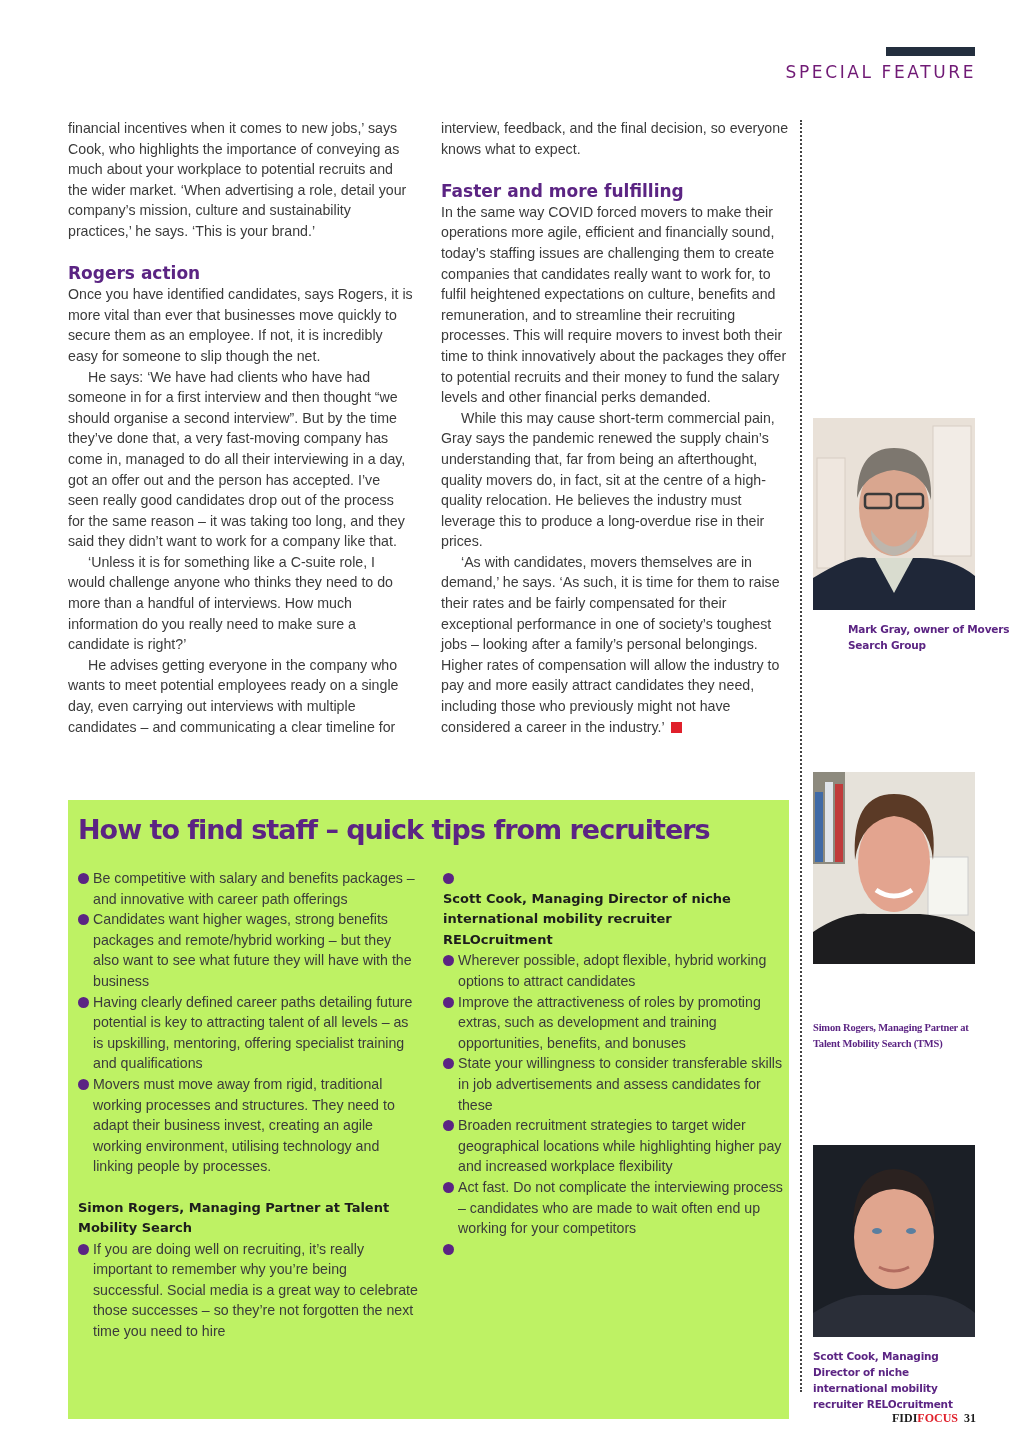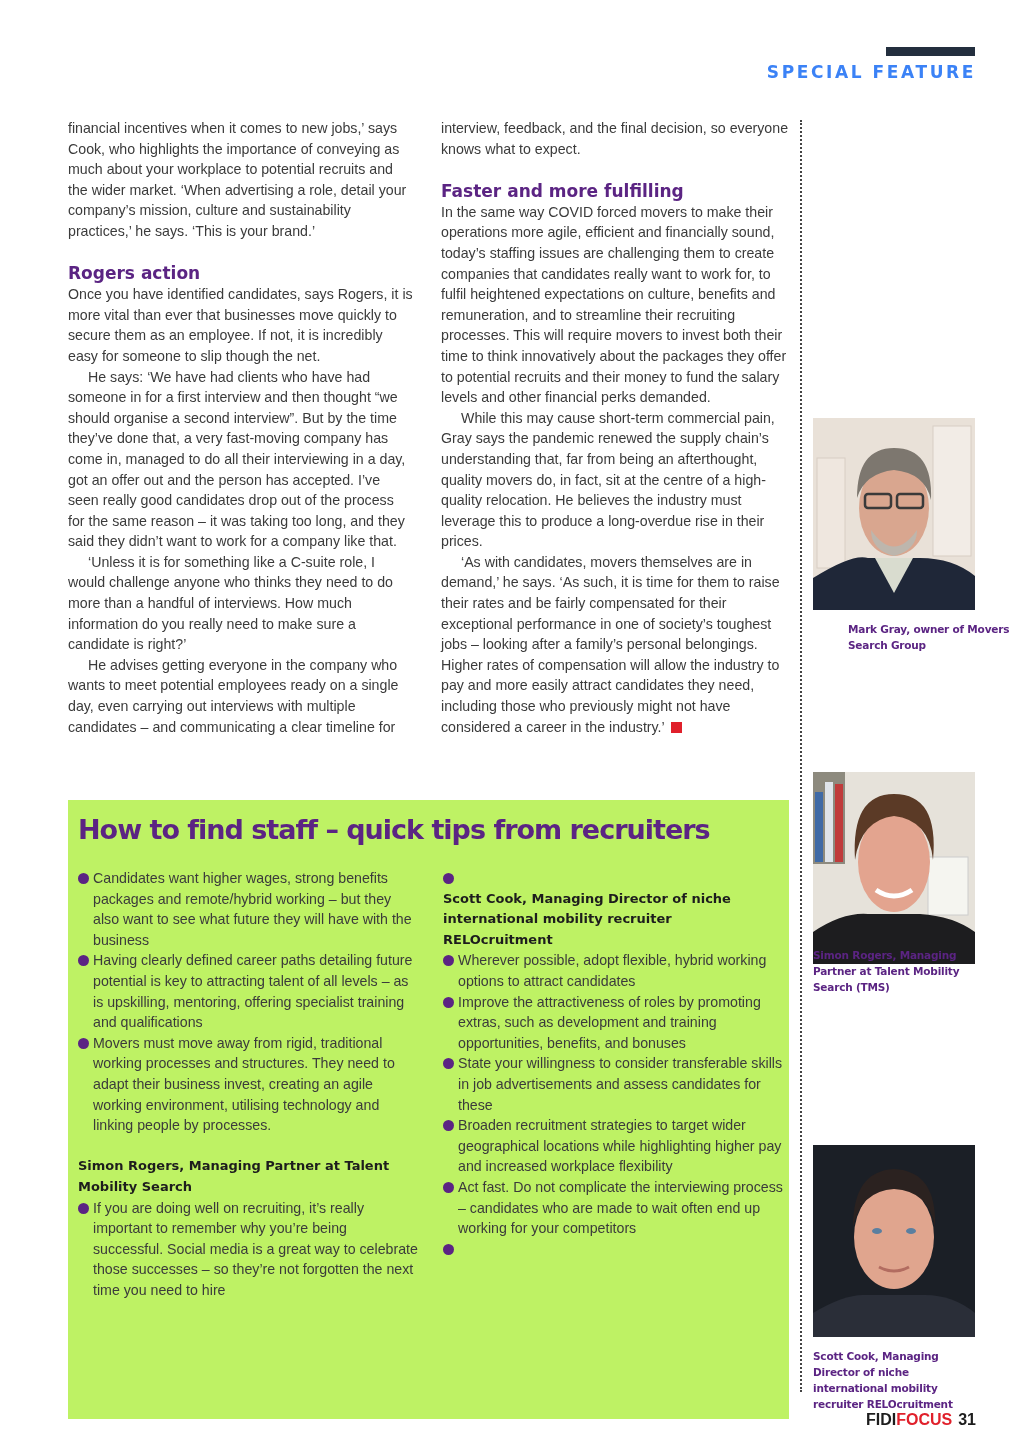--- a/index.html
+++ b/index.html
@@ -1,20 +1,20 @@
 <!DOCTYPE html>
 <html><head>
 <meta charset="utf-8">
 <style>
   html, body { margin:0; padding:0; background:#ffffff; }
   body { width:1024px; height:1448px; position:relative; overflow:hidden;
          font-family:"Liberation Sans", sans-serif; color:#3b3b3b; }
   .topbar { position:absolute; left:886px; top:47px; width:89px; height:9px; background:#232f3e; }
   .section-label { position:absolute; right:48px; top:62px; font-family:"DejaVu Sans", sans-serif;
-                   font-weight:bold; font-size:17px; letter-spacing:2.6px; color:#3b82f6; }
+                   font-weight:normal; font-size:17px; letter-spacing:2.6px; color:#701a75; }
   .col { position:absolute; font-size:14.2px; line-height:20.6px; }
   .col p { margin:0; }
   .col p.indent { text-indent:20px; }
   .col-left { left:68px; top:118px; width:346px; }
   .col-mid { left:441px; top:118px; width:352px; }
   h2.sub { margin:0; font-family:"DejaVu Sans", sans-serif; font-weight:bold; font-size:17px;
            color:#5b2483; line-height:22px; }
   .gap { height:20.6px; }
   .endmark { display:inline-block; width:11px; height:11px; background:#e0202b; color:#fff;
              font-size:7px; font-weight:bold; line-height:11px; text-align:center; vertical-align:middle;
@@ -26,22 +26,22 @@
              font-weight:bold; font-size:10.5px; line-height:16px; color:#5b2483; letter-spacing:-0.2px; }
   .tipsbox { position:absolute; left:68px; top:800px; width:721px; height:619px; background:#bef264; }
   .tipsbox h1 { position:absolute; left:10px; top:14px; margin:0; font-family:"DejaVu Sans", sans-serif;
                 font-weight:bold; font-size:27px; letter-spacing:-1px; color:#5b2483; }
   .tipcol { position:absolute; font-size:14.2px; line-height:20.6px; color:#3b3b3b; }
   .tipcol-left { left:10px; top:68px; width:340px; }
   .tipcol-right { left:375px; top:68px; width:340px; }
   .who { font-family:"DejaVu Sans", sans-serif; font-weight:bold; font-size:13px; color:#1d1d1d; line-height:20.6px; }
   .bullet { position:relative; padding-left:15px; }
   .bullet .dot { position:absolute; left:0; top:5px; width:11px; height:11px; border-radius:50%; background:#5b2483; }
-  .footer { position:absolute; right:48px; top:1411px; font-family:Liberation Sans, sans-serif; font-weight:bold;
-            font-size:16px; color:#1d1d1d; }
+  .footer { position:absolute; right:48px; top:1411px; font-family:Liberation Serif, serif; font-weight:bold;
+            font-size:12px; color:#1d1d1d; }
   .footer .brand1 { color:#1d1d1d; }
   .footer .brand2 { color:#e0202b; }
   .footer .pg { margin-left:6px; }
 </style>
 </head>
 <body>
 
 <div class="topbar"></div>
 <div class="section-label">SPECIAL FEATURE</div>
 
@@ -89,39 +89,40 @@
     <rect x="2" y="20" width="8" height="70" fill="#3f6aa6"></rect>
     <rect x="12" y="10" width="8" height="80" fill="#dfe4ea"></rect>
     <rect x="22" y="12" width="8" height="78" fill="#c03b3b"></rect>
     <rect x="115" y="85" width="40" height="58" fill="#f5f5f0" stroke="#ccc"></rect>
     <path d="M0 192 L0 160 Q30 140 55 142 L107 142 Q140 144 162 160 L162 192 Z" fill="#1d1d1f"></path>
     <ellipse cx="81" cy="90" rx="36" ry="50" fill="#e3a48f"></ellipse>
     <path d="M42 88 Q38 22 81 22 Q126 22 120 88 Q116 48 81 44 Q48 48 42 88 Z" fill="#5b3a26"></path>
     <path d="M63 118 Q81 130 99 118" stroke="#ffffff" stroke-width="5" fill="none"></path>
   </svg>
 </div>
-<div class="caption" style="top:947px;">Simon Rogers, Managing Partner at Talent Mobility Search (TMS)</div>
+<div class="caption" style="top:1020px;font-family:Liberation Serif, serif;">Simon Rogers, Managing Partner at Talent Mobility Search (TMS)</div>
 
 <div class="photo" style="top:1145px;">
   <svg width="162" height="192" viewBox="0 0 162 192">
     <rect width="162" height="192" fill="#1b1f26"></rect>
     <path d="M0 192 L0 168 Q30 150 50 150 L112 150 Q140 150 162 168 L162 192 Z" fill="#2a2e38"></path>
     <ellipse cx="81" cy="92" rx="40" ry="52" fill="#e0a58e"></ellipse>
     <path d="M40 82 Q40 26 81 24 Q124 26 122 82 Q116 46 81 44 Q48 46 40 82 Z" fill="#2b2220"></path>
     <ellipse cx="64" cy="86" rx="5" ry="3" fill="#5a7fa0"></ellipse>
     <ellipse cx="98" cy="86" rx="5" ry="3" fill="#5a7fa0"></ellipse>
     <path d="M66 122 Q81 130 96 122" stroke="#b26c60" stroke-width="3" fill="none"></path>
   </svg>
 </div>
 <div class="caption" style="top:1348px;">Scott Cook, Managing Director of niche international mobility recruiter RELOcruitment</div>
 
 <div class="tipsbox">
   <h1>How to find staff – quick tips from recruiters</h1>
 
   <div class="tipcol tipcol-left">
+    <div class="bullet"><span class="dot"></span><span>Be competitive with salary and benefits packages – and innovative with career path offerings</span></div>
     <div class="bullet"><span class="dot"></span><span>Candidates want higher wages, strong benefits packages and remote/hybrid working – but they also want to see what future they will have with the business</span></div>
     <div class="bullet"><span class="dot"></span><span>Having clearly defined career paths detailing future potential is key to attracting talent of all levels – as is upskilling, mentoring, offering specialist training and qualifications</span></div>
     <div class="bullet"><span class="dot"></span><span>Movers must move away from rigid, traditional working processes and structures. They need to adapt their business invest, creating an agile working environment, utilising technology and linking people by processes.</span></div>
     <div class="gap"></div>
     <div class="who">Simon Rogers, Managing Partner at Talent Mobility Search</div>
     <div class="bullet"><span class="dot"></span><span>If you are doing well on recruiting, it’s really important to remember why you’re being successful. Social media is a great way to celebrate those successes – so they’re not forgotten the next time you need to hire</span></div>
   </div>
 
   <div class="tipcol tipcol-right">
     <div class="bullet"><span class="dot"></span></div>

